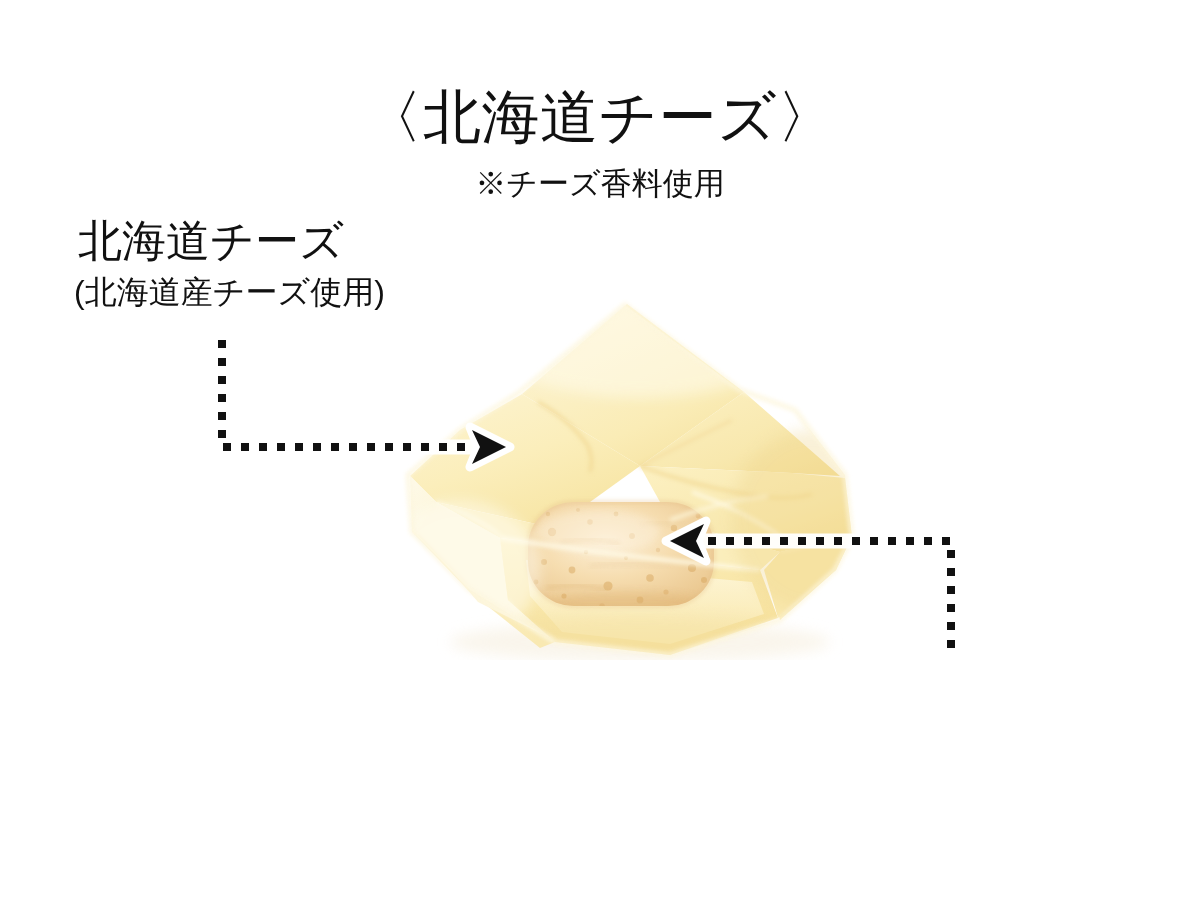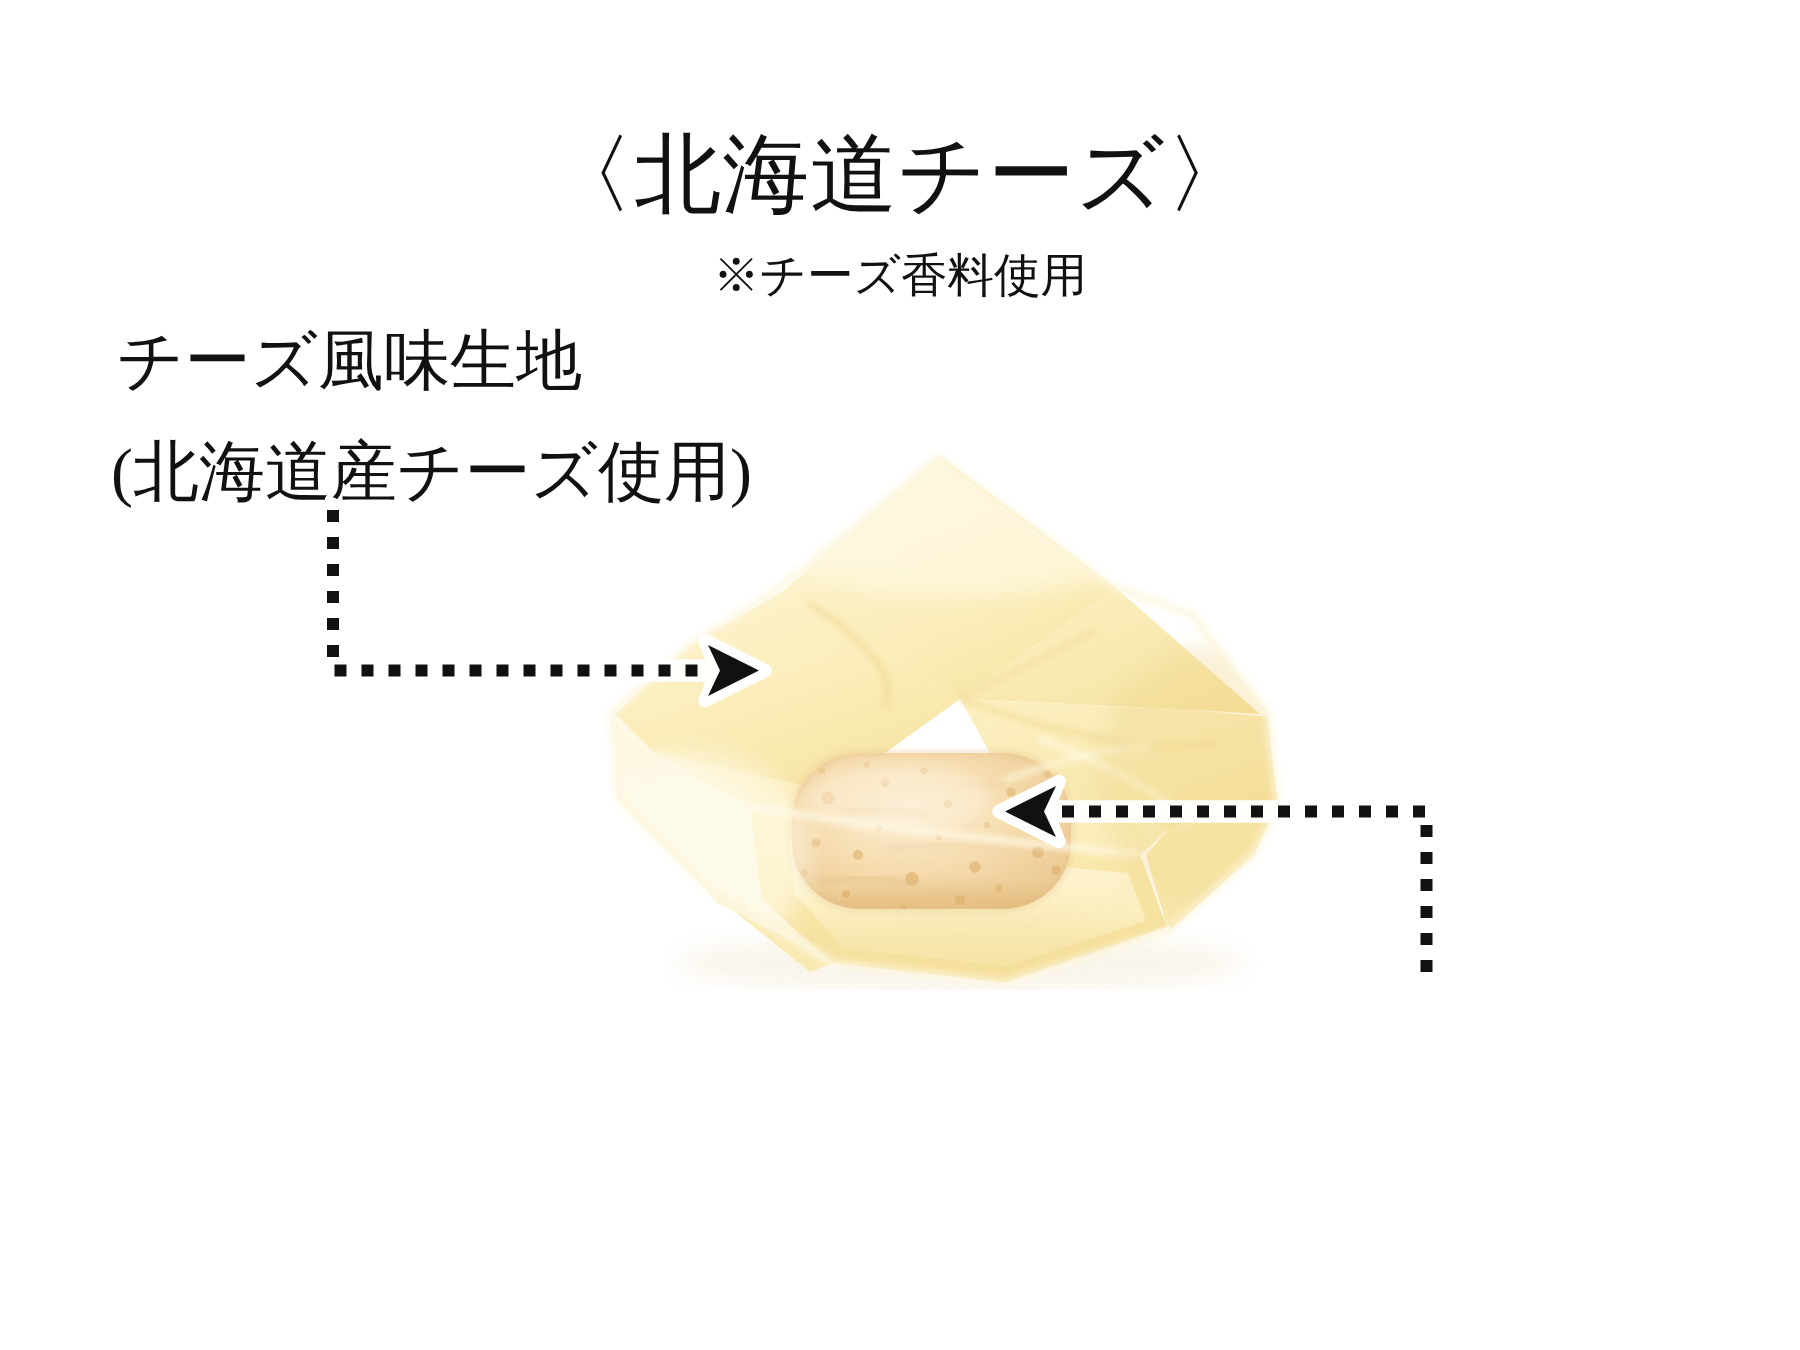--- a/index.html
+++ b/index.html
@@ -6,21 +6,21 @@
     margin: 0;
     padding: 0;
     background: #ffffff;
   }
   #stage {
     position: relative;
     width: 1200px;
     height: 767px;
     background: #ffffff;
     overflow: hidden;
-    font-family: Liberation Serif, serif;
+    font-family: Liberation Sans, sans-serif;
     color: #111111;
   }
 
   
   .title {
     position: absolute;
     left: 0;
     top: 88px;
     width: 1200px;
     text-align: center;
@@ -46,22 +46,22 @@
     left: 78px;
     top: 218px;
     font-size: 44px;
     line-height: 1.05;
     font-weight: 400;
     white-space: nowrap;
   }
   .left-sublabel {
     position: absolute;
     left: 74px;
-    top: 292px;
-    font-size: 44px;
+    top: 276px;
+    font-size: 32px;
     line-height: 1.05;
     font-weight: 400;
     white-space: nowrap;
   }
   .right-label {
     position: absolute;
     left: 806px;
     top: 648px;
     font-size: 47px;
     line-height: 1.05;
@@ -265,18 +265,18 @@
         <path d="M706,521 L666,541 L706,561 L698,541 Z" fill="#ffffff" stroke="#ffffff" stroke-width="9" stroke-linejoin="round"></path>
         <path d="M704,524 L670,541 L704,558 L696,541 Z" fill="#111111"></path>
       </g>
     </svg>
   </div>
 
   <div class="title">〈北海道チーズ〉</div>
 
   <div class="subtitle">※チーズ香料使用</div>
 
-  <div class="left-label">チーズ風味生地</div>
+  <div class="left-label">北海道チーズ</div>
 
   <div class="left-sublabel">(北海道産チーズ使用)</div>
 
 
 </div>
 
 </body></html>

